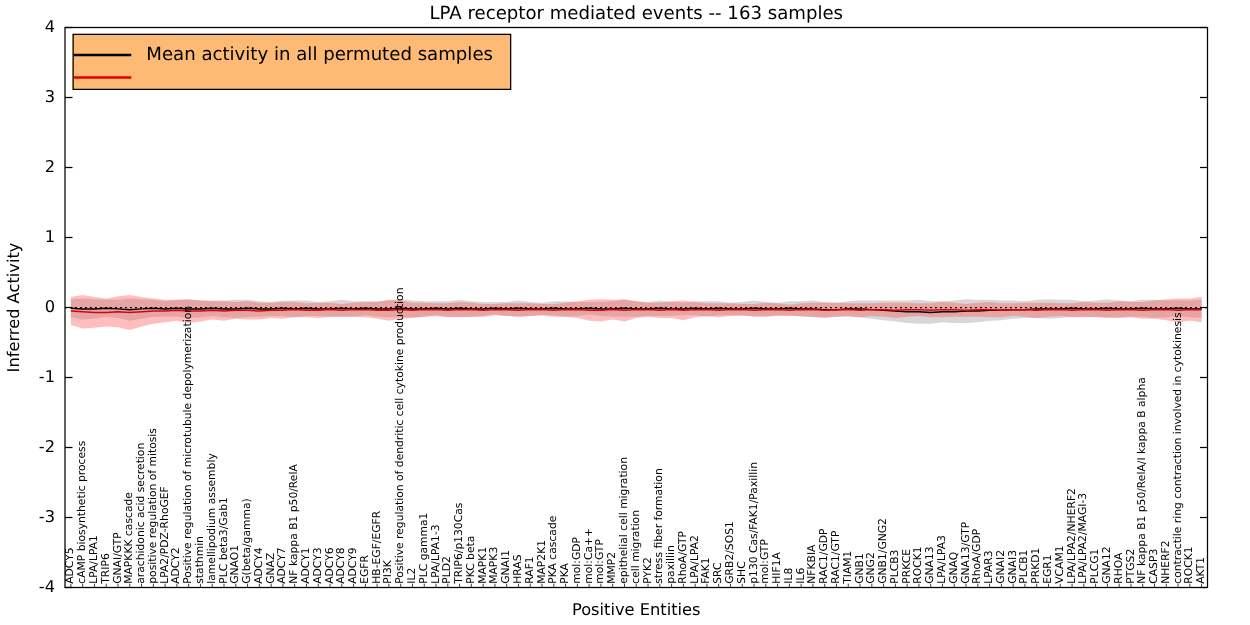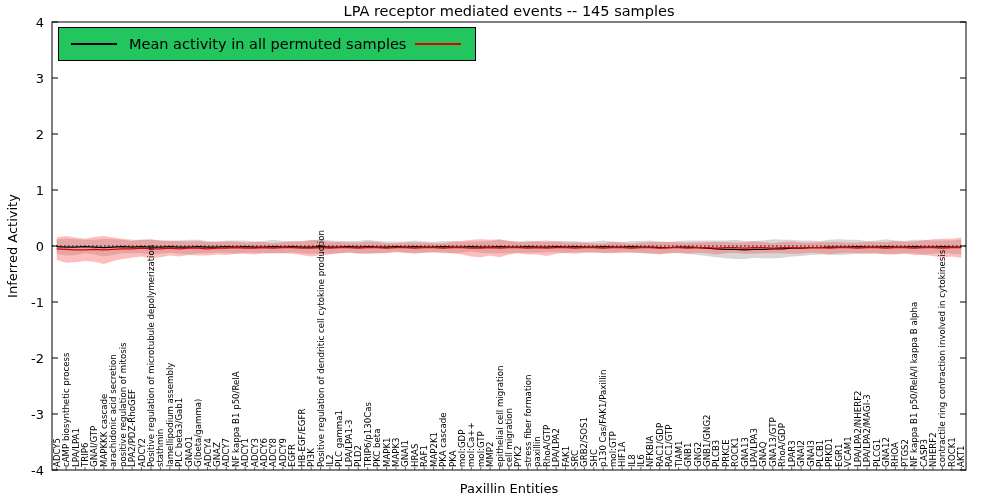--- a/index.html
+++ b/index.html
@@ -1,21 +1,21 @@
 <!DOCTYPE html>
 <html><head>
 <meta charset="utf-8">
 <style>
   html,body{margin:0;padding:0;background:#ffffff;}
   body{font-family:"DejaVu Sans", sans-serif;}
   .figure{position:relative;width:1000px;height:500px;background:#ffffff;overflow:hidden;}
   .title{position:absolute;top:3px;left:52px;width:914px;text-align:center;font-size:14.5px;color:#000;}
   .xlabel{position:absolute;top:481px;left:52px;width:914px;text-align:center;font-size:13px;color:#000;}
   .ylabel{position:absolute;top:246px;left:12px;transform:translate(-50%,-50%) rotate(-90deg);white-space:nowrap;font-size:13px;color:#000;}
-  .legend{position:absolute;left:58px;top:27px;background:#22c55e;border:1px solid #000;padding:8px 14px 8px 12px;display:flex;flex-direction:row;gap:9px;z-index:5;}
+  .legend{position:absolute;left:58px;top:27px;background:#fdba74;border:1px solid #000;padding:8px 14px 8px 0;display:flex;flex-direction:column;gap:9px;z-index:5;}
   .legend-entry{display:flex;align-items:center;gap:12px;}
   .legend-line{display:inline-block;width:46px;height:2px;background:#000;flex:0 0 auto;}
   .legend-label{font-size:14.5px;color:#000;white-space:nowrap;}
   svg{position:absolute;left:0;top:0;}
 </style>
 </head>
 <body>
 
 <div class="figure">
   <svg id="plot" width="1000" height="500" viewBox="0 0 1000 500">
@@ -241,23 +241,23 @@
       <text x="44" y="358" text-anchor="end" dominant-baseline="central" font-size="13" font-family="&quot;DejaVu Sans&quot;, sans-serif" fill="#000">-2</text>
       <line x1="52" y1="414" x2="58" y2="414" stroke="#000" stroke-width="1"></line>
       <line x1="966" y1="414" x2="960" y2="414" stroke="#000" stroke-width="1"></line>
       <text x="44" y="414" text-anchor="end" dominant-baseline="central" font-size="13" font-family="&quot;DejaVu Sans&quot;, sans-serif" fill="#000">-3</text>
       <line x1="52" y1="470" x2="58" y2="470" stroke="#000" stroke-width="1"></line>
       <line x1="966" y1="470" x2="960" y2="470" stroke="#000" stroke-width="1"></line>
       <text x="44" y="470" text-anchor="end" dominant-baseline="central" font-size="13" font-family="&quot;DejaVu Sans&quot;, sans-serif" fill="#000">-4</text>
       <rect x="52" y="22" width="914" height="448" fill="none" stroke="#000" stroke-width="1"></rect>
     </svg>
 
-  <div class="title">LPA receptor mediated events -- 145 samples</div>
+  <div class="title">LPA receptor mediated events -- 163 samples</div>
   <div class="ylabel">Inferred Activity</div>
-  <div class="xlabel">Paxillin Entities</div>
+  <div class="xlabel">Positive Entities</div>
 
   <div class="legend">
     <div class="legend-entry">
       <span class="legend-line" style="background: rgb(0, 0, 0);"></span>
       <span class="legend-label">Mean activity in all permuted samples</span>
     </div>
     <div class="legend-entry">
       <span class="legend-line" style="background: rgb(224, 0, 0);"></span>
     </div>
   </div>

